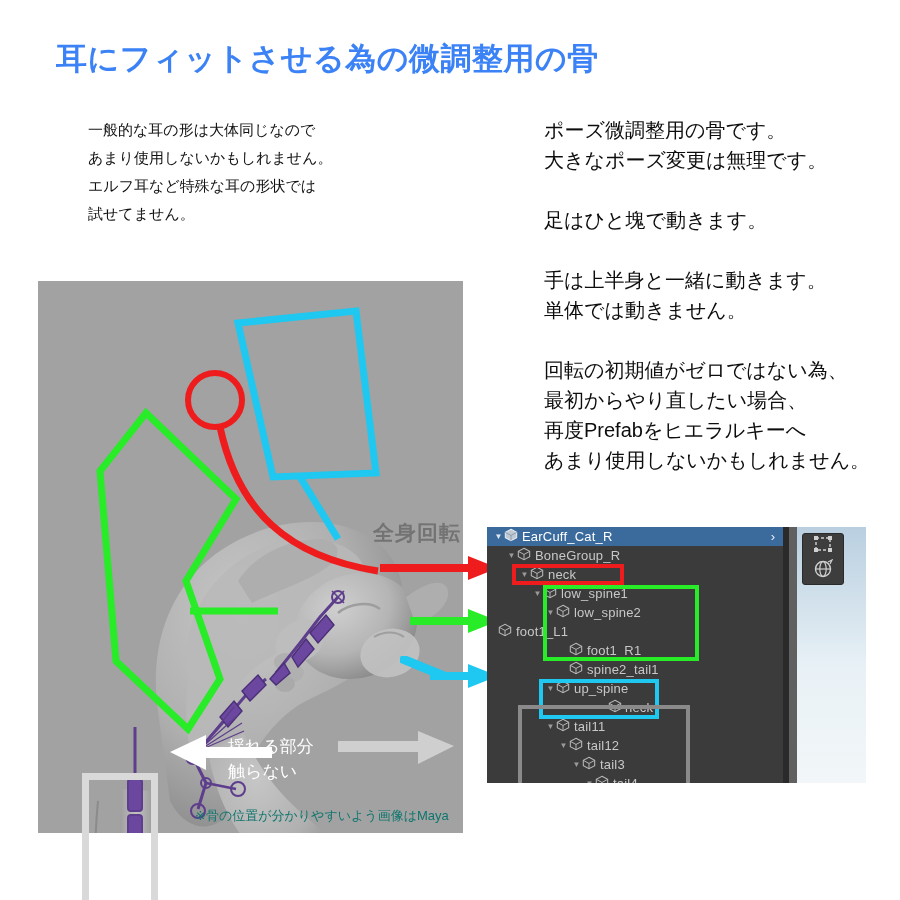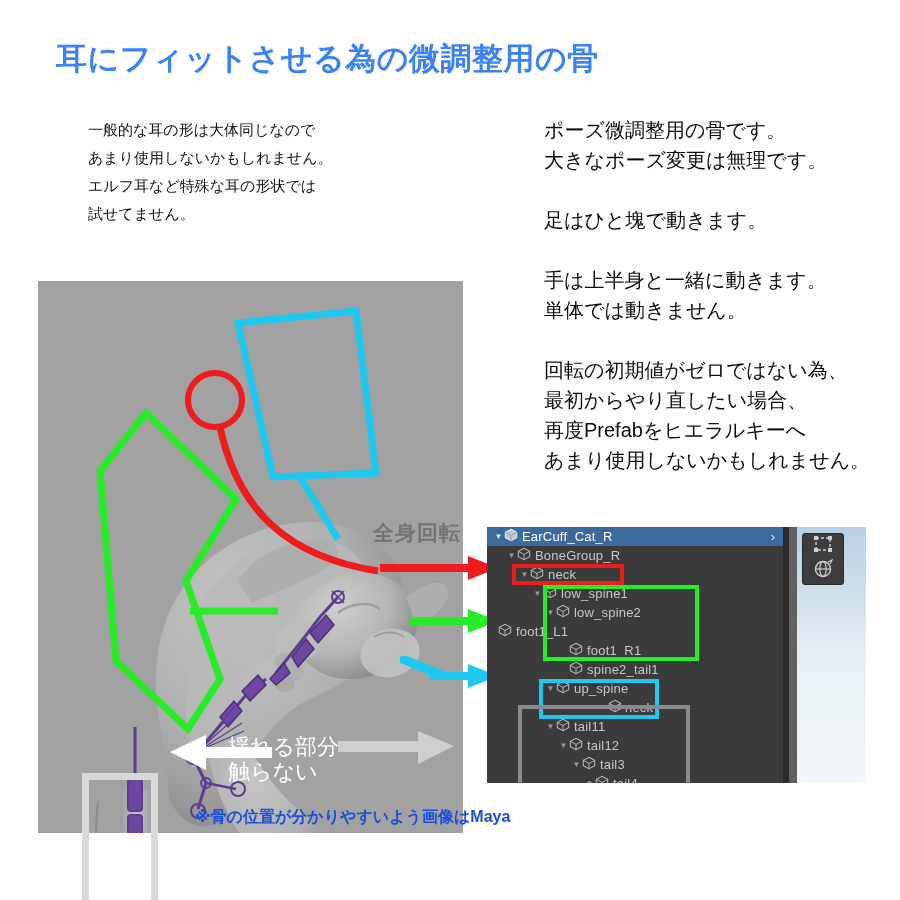--- a/index.html
+++ b/index.html
@@ -52,27 +52,27 @@
   
   .lbl-red{
     position:absolute;left:373px;top:519px;
     font-size:21px;font-weight:bold;color:#737373;
     letter-spacing:1px;white-space:nowrap;
   }
 
   
   .cap-shake{
     position:absolute;left:228px;top:734px;
-    font-size:22px;line-height:25px;color:#ffffff;
+    font-size:17px;line-height:25px;color:#ffffff;
     white-space:pre-line;text-align:left;
   }
   .cap-note{
     position:absolute;left:195px;top:807px;
-    font-size:16px;color:#1d4ed8;white-space:nowrap;
-    font-weight:bold;
+    font-size:13px;color:#0f766e;white-space:nowrap;
+    font-weight:normal;
   }
 
   
   .unity{
     position:absolute;left:487px;top:527px;width:379px;height:256px;
     background:#383838;overflow:hidden;
   }
   .hier{
     position:absolute;left:0;top:0;width:296px;height:256px;
     background:#3b3b3b;

